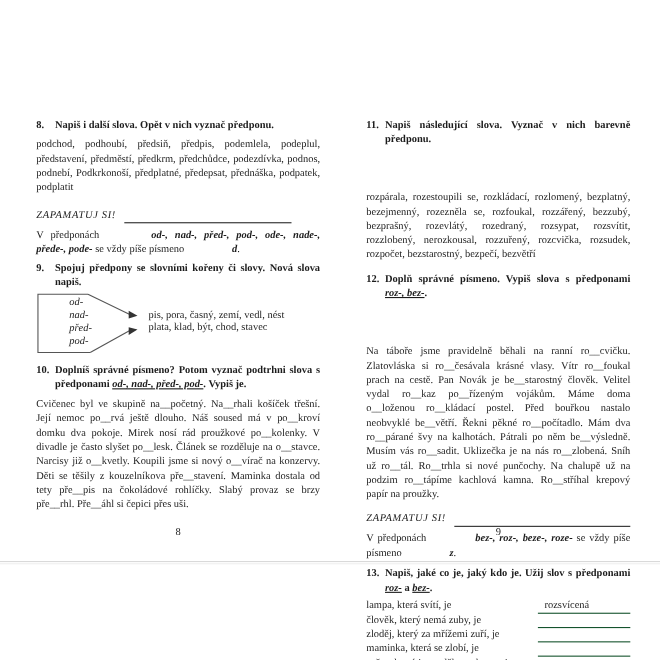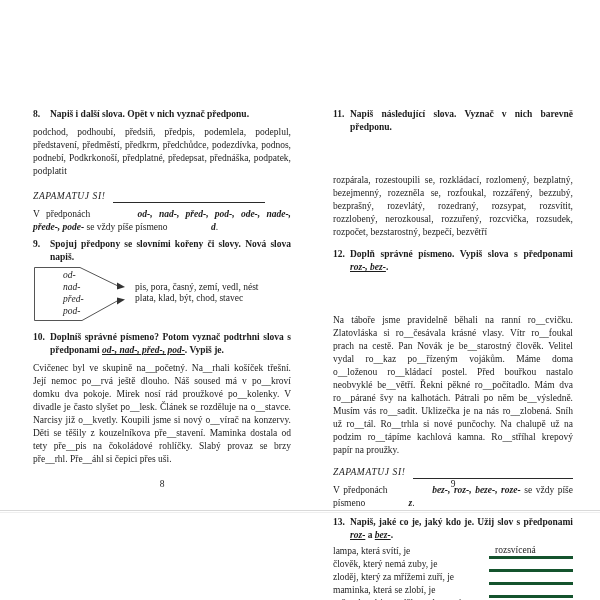--- a/index.html
+++ b/index.html
@@ -93,21 +93,21 @@
     align-items: center;
     height: 13px;
   }
   .fill-prompt {
     flex: 1;
     white-space: nowrap;
     overflow: hidden;
   }
   .fill-answer {
     flex: 0 0 78px;
-    border-bottom: 3px solid #14532d;
+    border-bottom: 1px solid #14532d;
     height: 12px;
     padding-left: 6px;
     white-space: nowrap;
   }
 
   .pagenum {
     position: absolute;
     top: 370px;
     left: 0;
     width: 100%;

